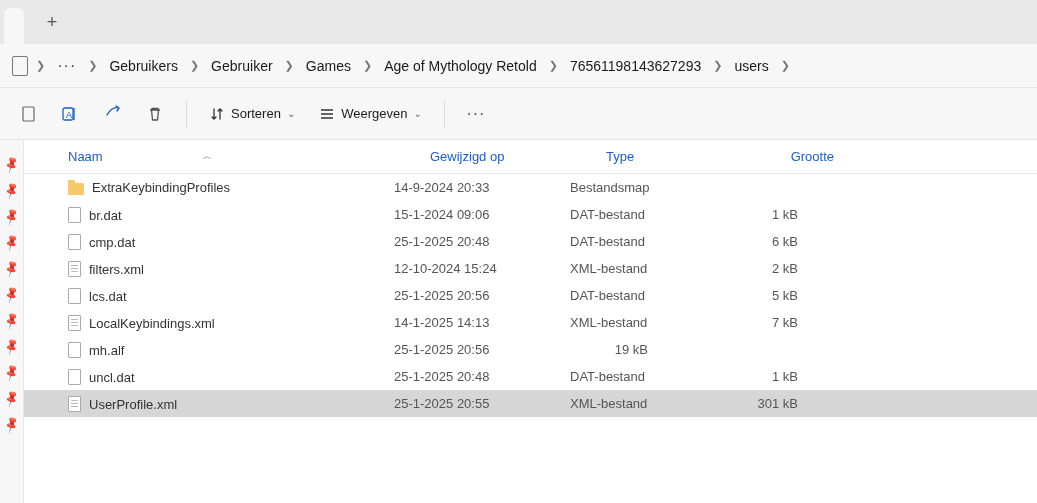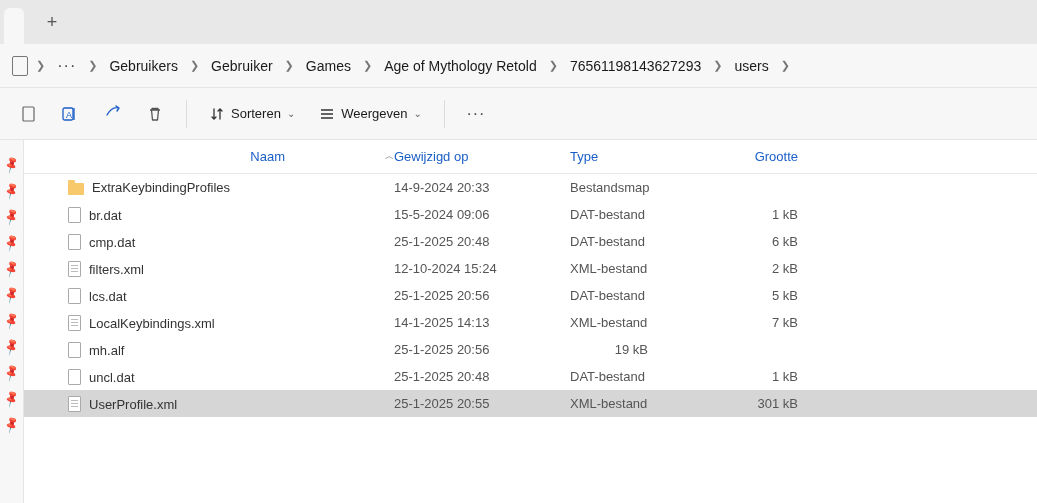--- a/index.html
+++ b/index.html
@@ -125,22 +125,22 @@
     }
     .col-headers {
       display: flex;
       height: 34px;
       align-items: center;
       border-bottom: 1px solid #e8e8e8;
       color: #1a5fc7;
       font-size: 13px;
       padding-left: 44px;
     }
-    .col-name { width: 326px; display:flex; align-items:center; gap:100px;justify-content:flex-end;}
-    .col-mod { width: 176px; }
+    .col-name { width: 326px; display:flex; align-items:center; gap:100px;}
+    .col-mod { width: 176px; margin-left: 36px; }
     .col-type { width: 150px; }
     .col-size { width: 90px; text-align: right; padding-right: 12px; }
     .sort-arrow { color:#666; font-size: 9px; }
     .file-row {
       display: flex;
       height: 27px;
       align-items: center;
       padding-left: 44px;
       font-size: 13px;
       color: #333;
@@ -283,21 +283,21 @@
           </div>
           <div class="fr-mod">14-9-2024 20:33</div>
           <div class="fr-type">Bestandsmap</div>
           <div class="fr-size"></div>
         </div>
         <div class="file-row">
           <div class="fr-name">
             <div class="icon-file"></div>
             <span>br.dat</span>
           </div>
-          <div class="fr-mod">15-5-2024 09:06</div>
+          <div class="fr-mod">15-1-2024 09:06</div>
           <div class="fr-type">DAT-bestand</div>
           <div class="fr-size">1 kB</div>
         </div>
         <div class="file-row">
           <div class="fr-name">
             <div class="icon-file"></div>
             <span>cmp.dat</span>
           </div>
           <div class="fr-mod">25-1-2025 20:48</div>
           <div class="fr-type">DAT-bestand</div>

